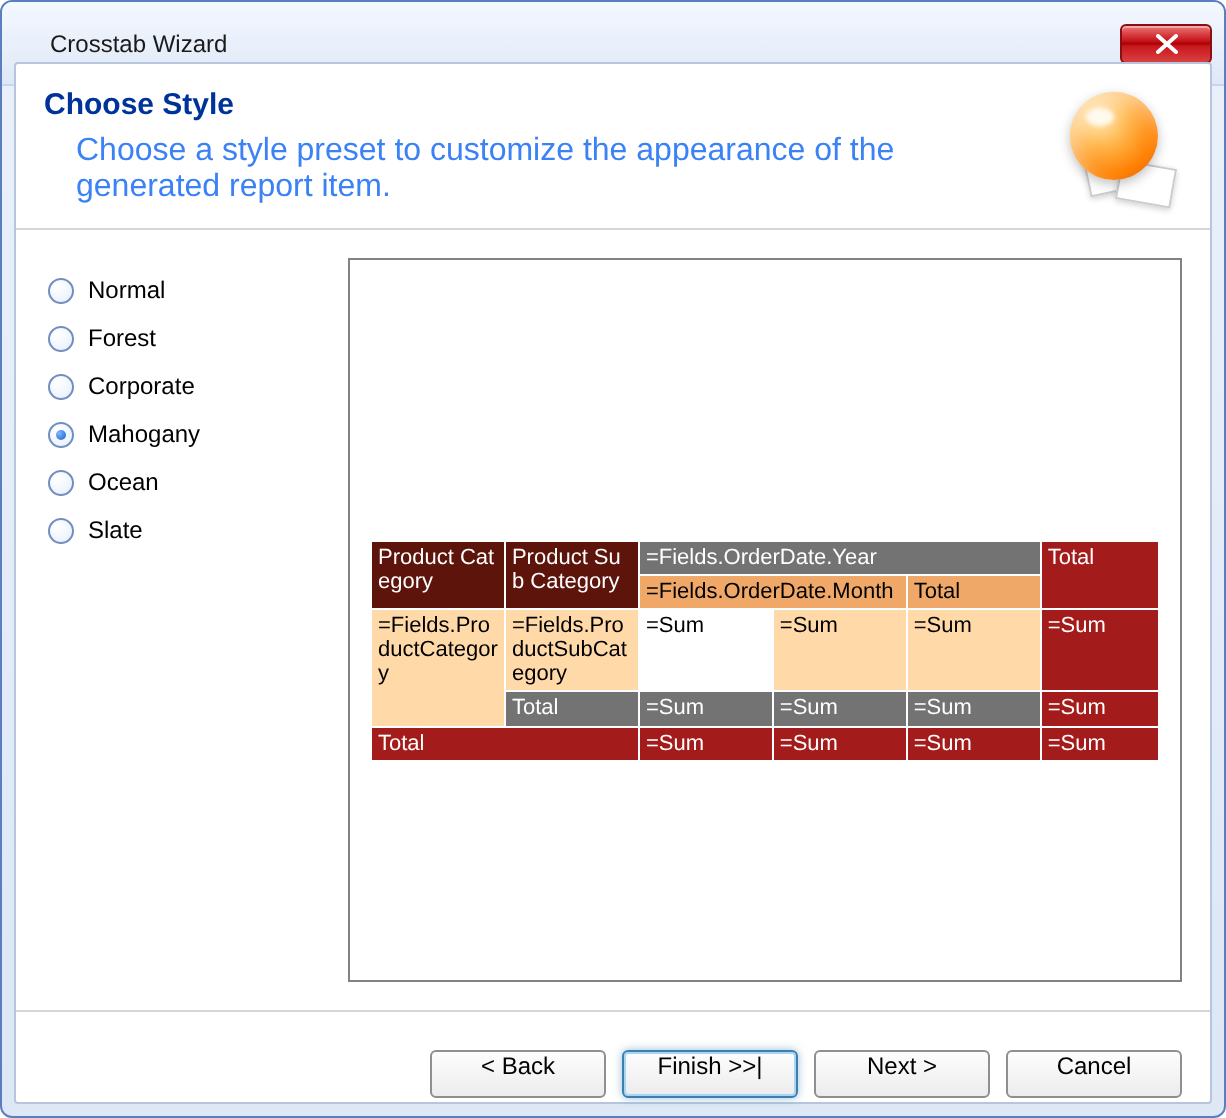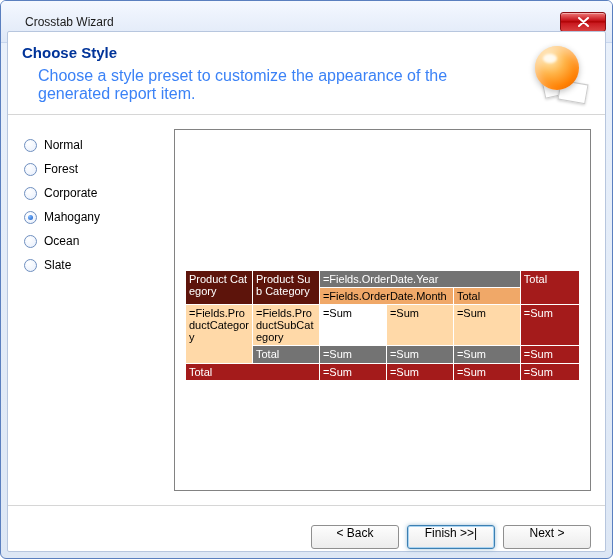--- a/index.html
+++ b/index.html
@@ -211,15 +211,18 @@
     <div class="footer">
       <div class="btn">
           <span>&lt; Back</span>
         </div>
       <div class="btn default">
           <span>Finish &gt;&gt;|</span>
         </div>
       <div class="btn">
           <span>Next &gt;</span>
         </div>
+      <div class="btn">
+          <span>Cancel</span>
+        </div>
     </div>
   </div>
 </div>
 
 </body></html>

